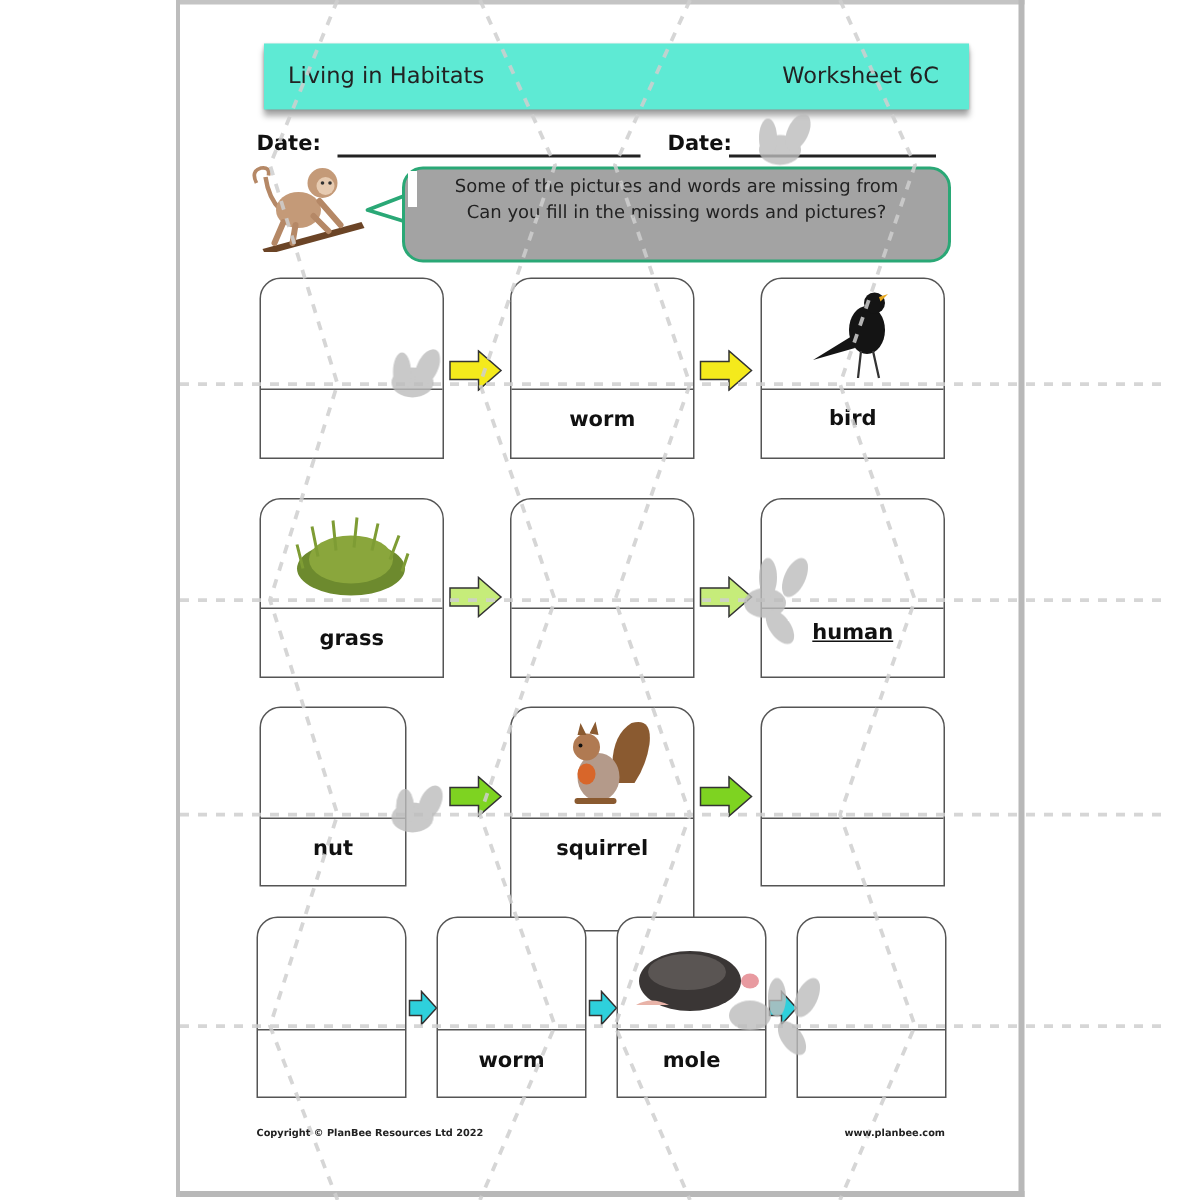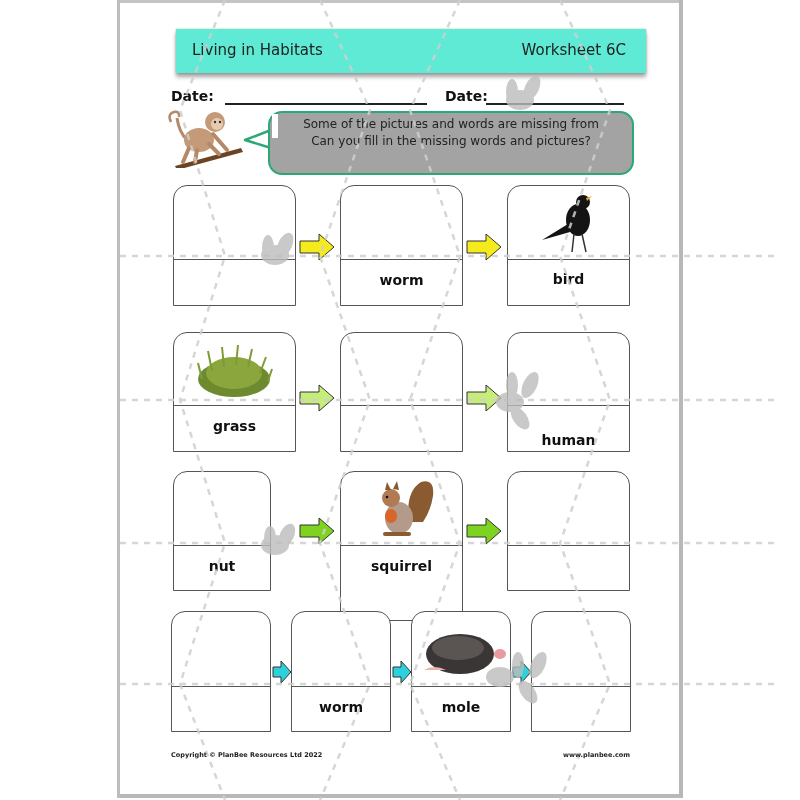--- a/index.html
+++ b/index.html
@@ -105,21 +105,21 @@
   </svg>
 <div class="card" style="left:340px;top:332px;width:123px;height:120px;">
   <div class="divider" style="top:72px;"></div>
   <div class="word" style="top:85px;"></div>
 </div>
 <svg class="arrow" style="left:466px;top:384px;" width="36" height="28" viewBox="0 0 36 28">
     <path d="M1 8 H20 V1 L35 14 L20 27 V20 H1 Z" fill="#c6ec7a" stroke="#333" stroke-width="1"></path>
   </svg>
 <div class="card" style="left:507px;top:332px;width:123px;height:120px;">
   <div class="divider" style="top:72px;"></div>
-  <div class="word" style="top:99px;">human</div>
+  <div class="word" style="top:81px;text-decoration:underline;">human</div>
 </div>
 
 <div class="card" style="left:173px;top:471px;width:98px;height:120px;">
   <div class="divider" style="top:73px;"></div>
   <div class="word" style="top:86px;">nut</div>
 </div>
 <svg class="arrow" style="left:299px;top:517px;" width="36" height="28" viewBox="0 0 36 28">
     <path d="M1 8 H20 V1 L35 14 L20 27 V20 H1 Z" fill="#7ed321" stroke="#333" stroke-width="1"></path>
   </svg>
 <div class="card" style="left:340px;top:471px;width:123px;height:150px;">

